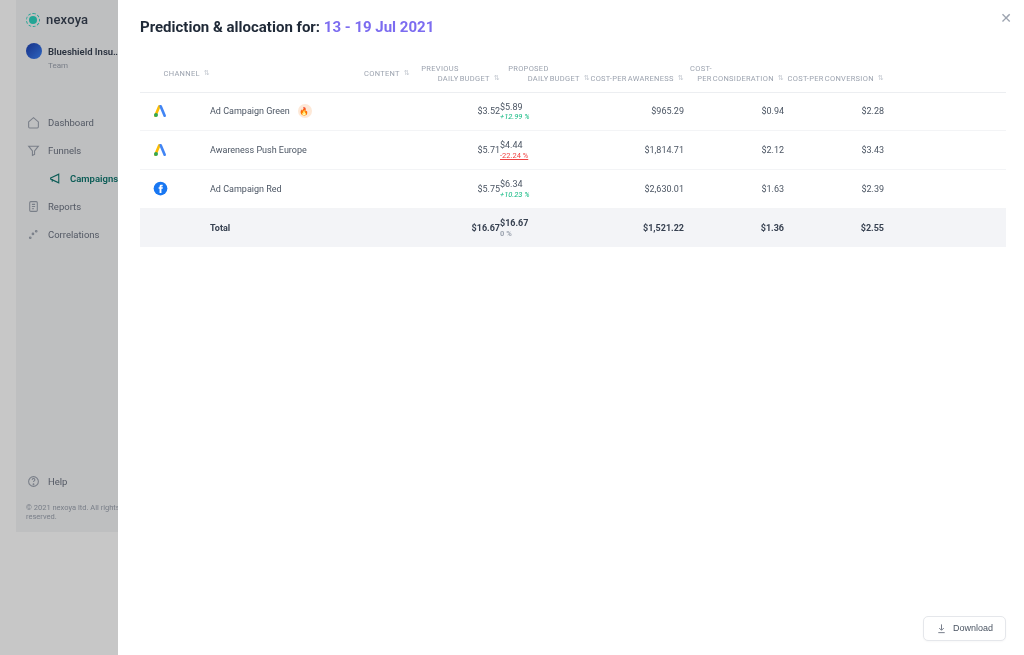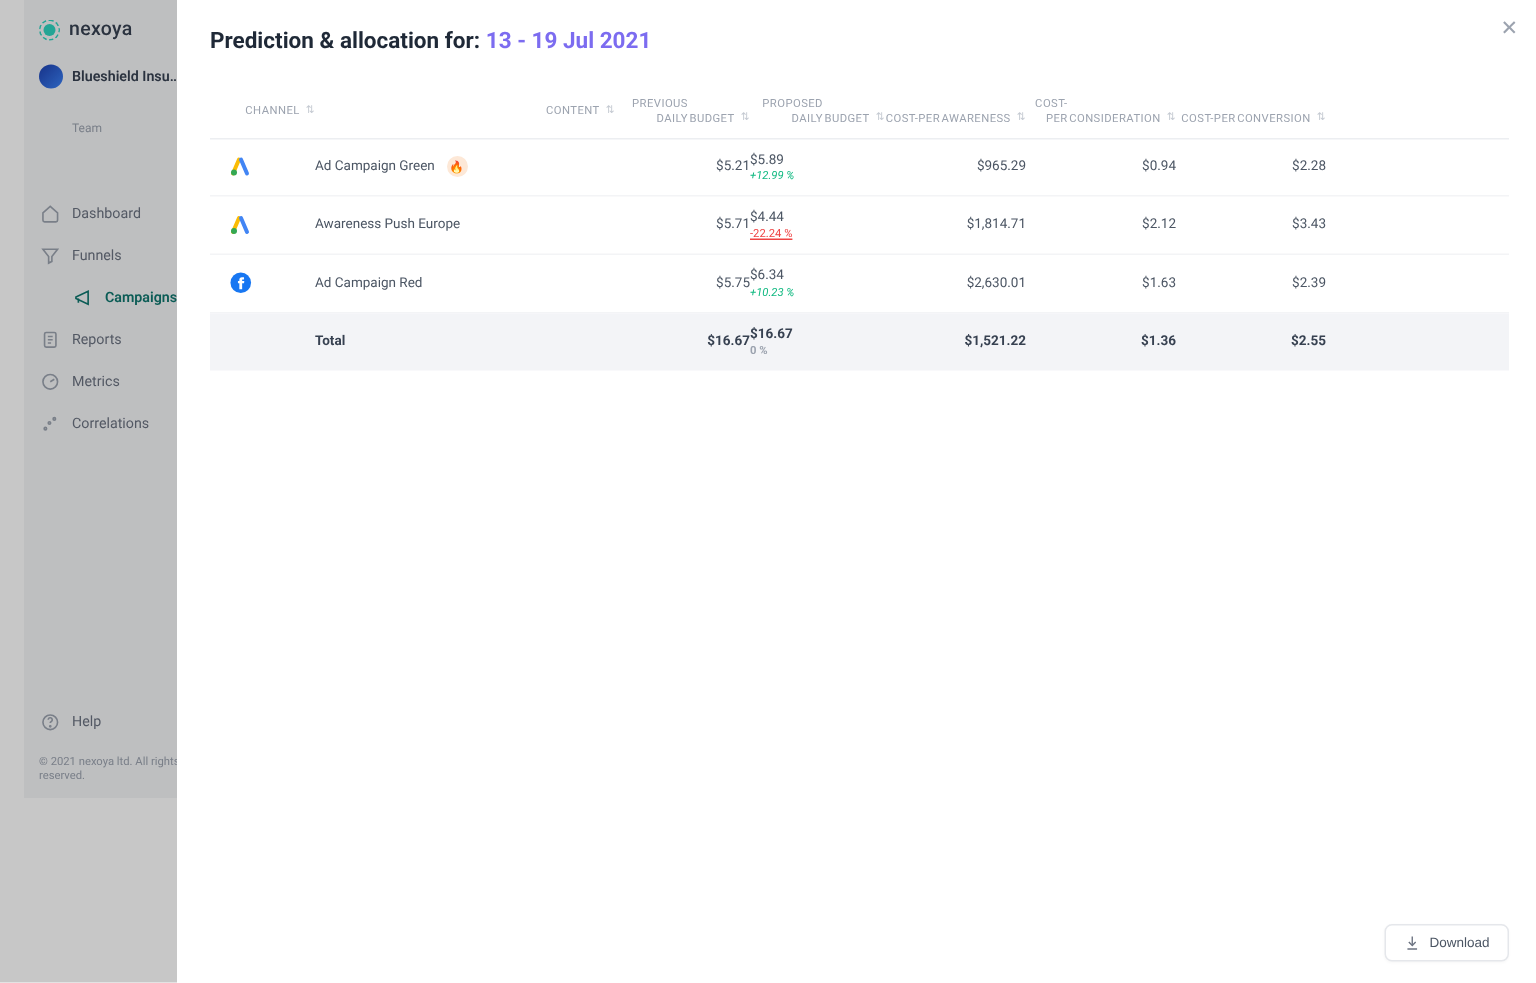--- a/index.html
+++ b/index.html
@@ -8,21 +8,21 @@
 .sidebar { position: absolute; left: 16px; top: 0; width: 118px; height: 532px; background: #f4f5f7; border-right: 1px solid #e5e7eb; display: flex; flex-direction: column; }
 .overlay-dim { position: absolute; left: 0; top: 0; width: 118px; height: 655px; background: rgba(0,0,0,0.22); pointer-events: none; z-index: 5; }
 .logo-row { display: flex; align-items: center; gap: 6px; padding: 12px 10px 10px 10px; }
 .logo-mark { width: 14px; height: 14px; border: 1.5px dashed #2dd4bf; border-radius: 50%; position: relative; }
 .logo-mark::after { content:""; position:absolute; inset: 2px; border-radius:50%; background:#2dd4bf; }
 .logo-text { font-size: 13px; color: #374151; font-weight: 500; letter-spacing: .2px; }
 
 .org-row { display:flex; align-items:center; gap:6px; padding: 6px 10px 2px 10px; }
 .org-avatar { width:16px; height:16px; border-radius:50%; background: linear-gradient(135deg,#1e40af,#3b82f6); flex-shrink:0; }
 .org-name { font-size: 9.5px; color:#374151; font-weight:600; white-space:nowrap; overflow:hidden; text-overflow:ellipsis; }
-.org-sub { font-size: 8px; color:#9ca3af; padding: 0 10px 12px 32px; margin-top: 20px; }
+.org-sub { font-size: 8px; color:#9ca3af; padding: 0 10px 12px 32px; }
 
 .nav { display:flex; flex-direction:column; padding: 26px 0 0 0; gap: 0; }
 .nav-item { display:flex; align-items:center; gap:8px; padding: 7px 10px; font-size: 9.5px; color:#6b7280; cursor:pointer; }
 .nav-item.active { color:#0f766e; font-weight:600;padding-left:33px; }
 .nav-icon { width:14px; height:14px; display:inline-flex; align-items:center; justify-content:center; }
 .nav-badge { background:#10b981; color:#fff; font-size:6px; padding:1px 5px; border-radius:7px; font-weight:700; letter-spacing:.3px; }
 
 .sidebar-footer { margin-top:auto; padding: 10px; }
 .help-row { display:flex; align-items:center; gap:8px; font-size:9.5px; color:#6b7280; padding:4px 0; }
 .copyright { font-size:7.5px; color:#9ca3af; line-height:1.3; padding-top:10px; }
@@ -105,29 +105,20 @@
       <span class="nav-badge">NEW</span>
     </div>
     <div class="nav-item">
       <span class="nav-icon">
           <svg width="13" height="13" viewBox="0 0 24 24" fill="none" stroke="#9ca3af" stroke-width="2">
             <rect x="5" y="3" width="14" height="18" rx="2"></rect>
             <path d="M9 8h6M9 12h6M9 16h4"></path>
           </svg>
         </span>
       <span>Reports</span>
-    </div>
-    <div class="nav-item">
-      <span class="nav-icon">
-          <svg width="13" height="13" viewBox="0 0 24 24" fill="none" stroke="#9ca3af" stroke-width="2">
-            <circle cx="12" cy="12" r="9"></circle>
-            <path d="M12 12l5-3"></path>
-          </svg>
-        </span>
-      <span>Metrics</span>
     </div>
     <div class="nav-item">
       <span class="nav-icon">
           <svg width="13" height="13" viewBox="0 0 24 24" fill="none" stroke="#9ca3af" stroke-width="2">
             <circle cx="6" cy="18" r="1.5"></circle>
             <circle cx="11" cy="11" r="1.5"></circle>
             <circle cx="17" cy="6" r="1.5"></circle>
           </svg>
         </span>
       <span>Correlations</span>
@@ -216,21 +207,21 @@
                 <path d="M5 19L11 5" stroke="#fbbc04" stroke-width="4" stroke-linecap="round"></path>
                 <path d="M13 5l6 14" stroke="#4285f4" stroke-width="4" stroke-linecap="round"></path>
                 <circle cx="6" cy="18" r="3" fill="#34a853"></circle>
               </svg>
             </span>
           </div>
           <div class="content-cell">
             <span>Ad Campaign Green</span>
             <span class="fire">🔥</span>
           </div>
-          <div class="cell">$5.21</div>
+          <div class="cell">$3.52</div>
           <div class="proposed-cell">
             <span class="proposed-val">$5.89</span>
             <span class="delta pos">+12.99 %</span>
           </div>
           <div class="cell">$965.29</div>
           <div class="cell">$0.94</div>
           <div class="cell">$2.28</div>
         </div>
         <div class="row">
           <div class="channel-cell">

